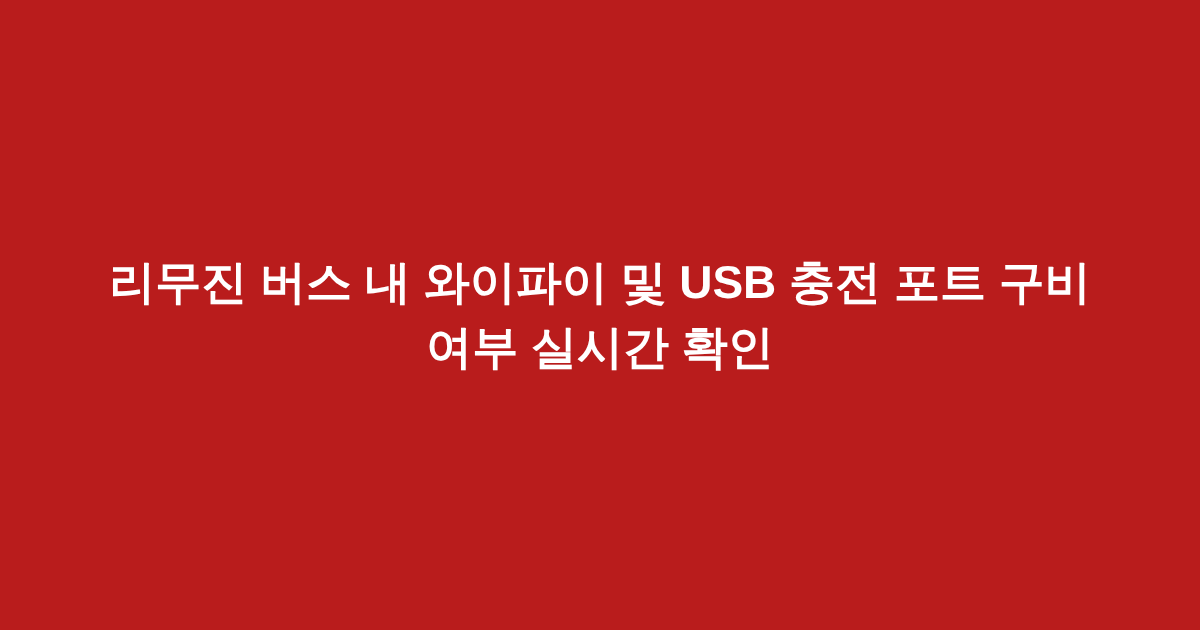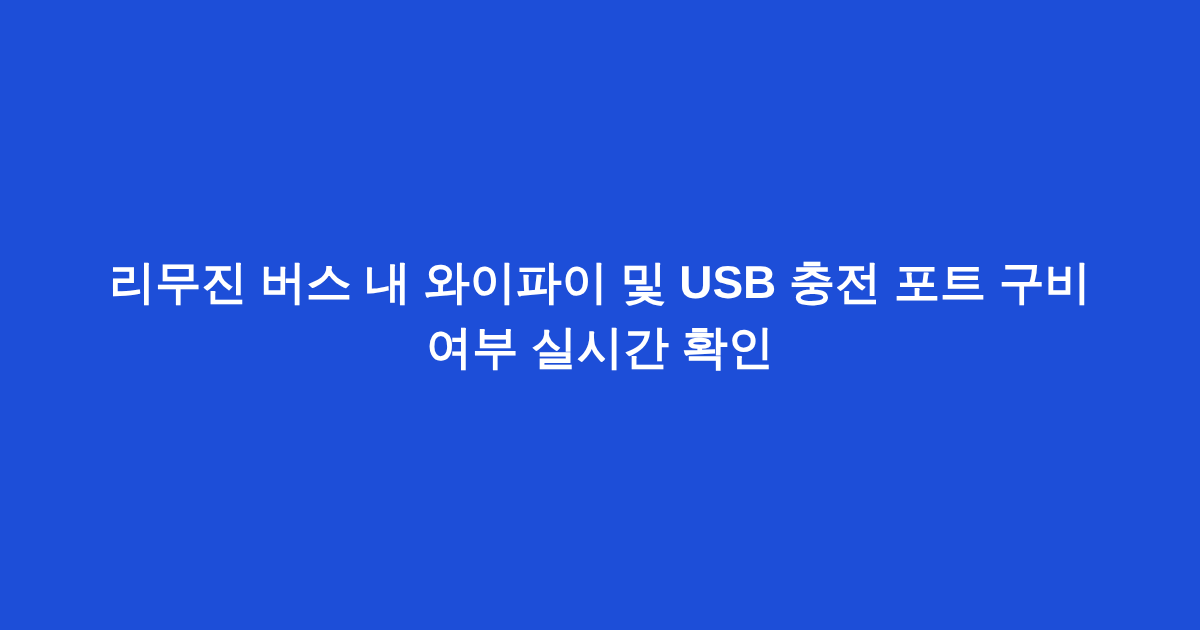--- a/index.html
+++ b/index.html
@@ -48,17 +48,17 @@
     line-height: 65px;
     letter-spacing: 0px;
     word-break: keep-all;
     overflow-wrap: break-word;
     text-rendering: geometricPrecision;
   }
 </style>
 </head>
 <body>
 
-<div class="card" style="background: #1d4ed8;">
+<div class="card" style="background: #b91c1c;">
   <div class="card-inner">
     <h1 class="card-title" style="color: rgb(255, 255, 255);">리무진 버스 내 와이파이 및 USB 충전 포트 구비 여부 실시간 확인</h1>
   </div>
 </div>
 
 </body></html>

